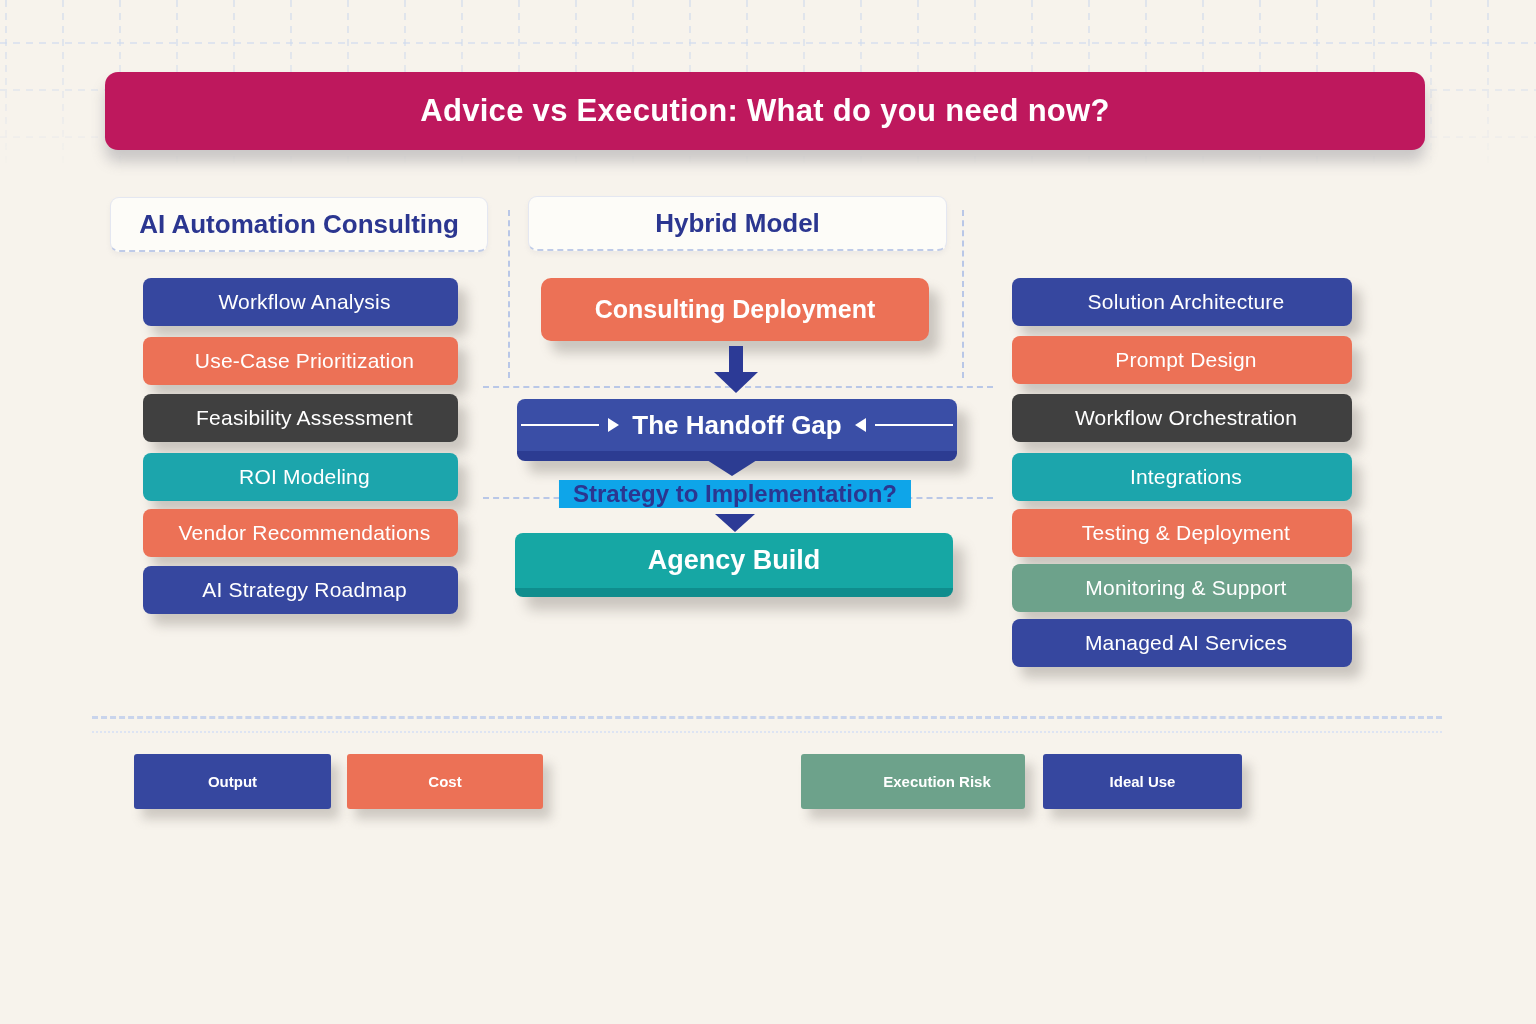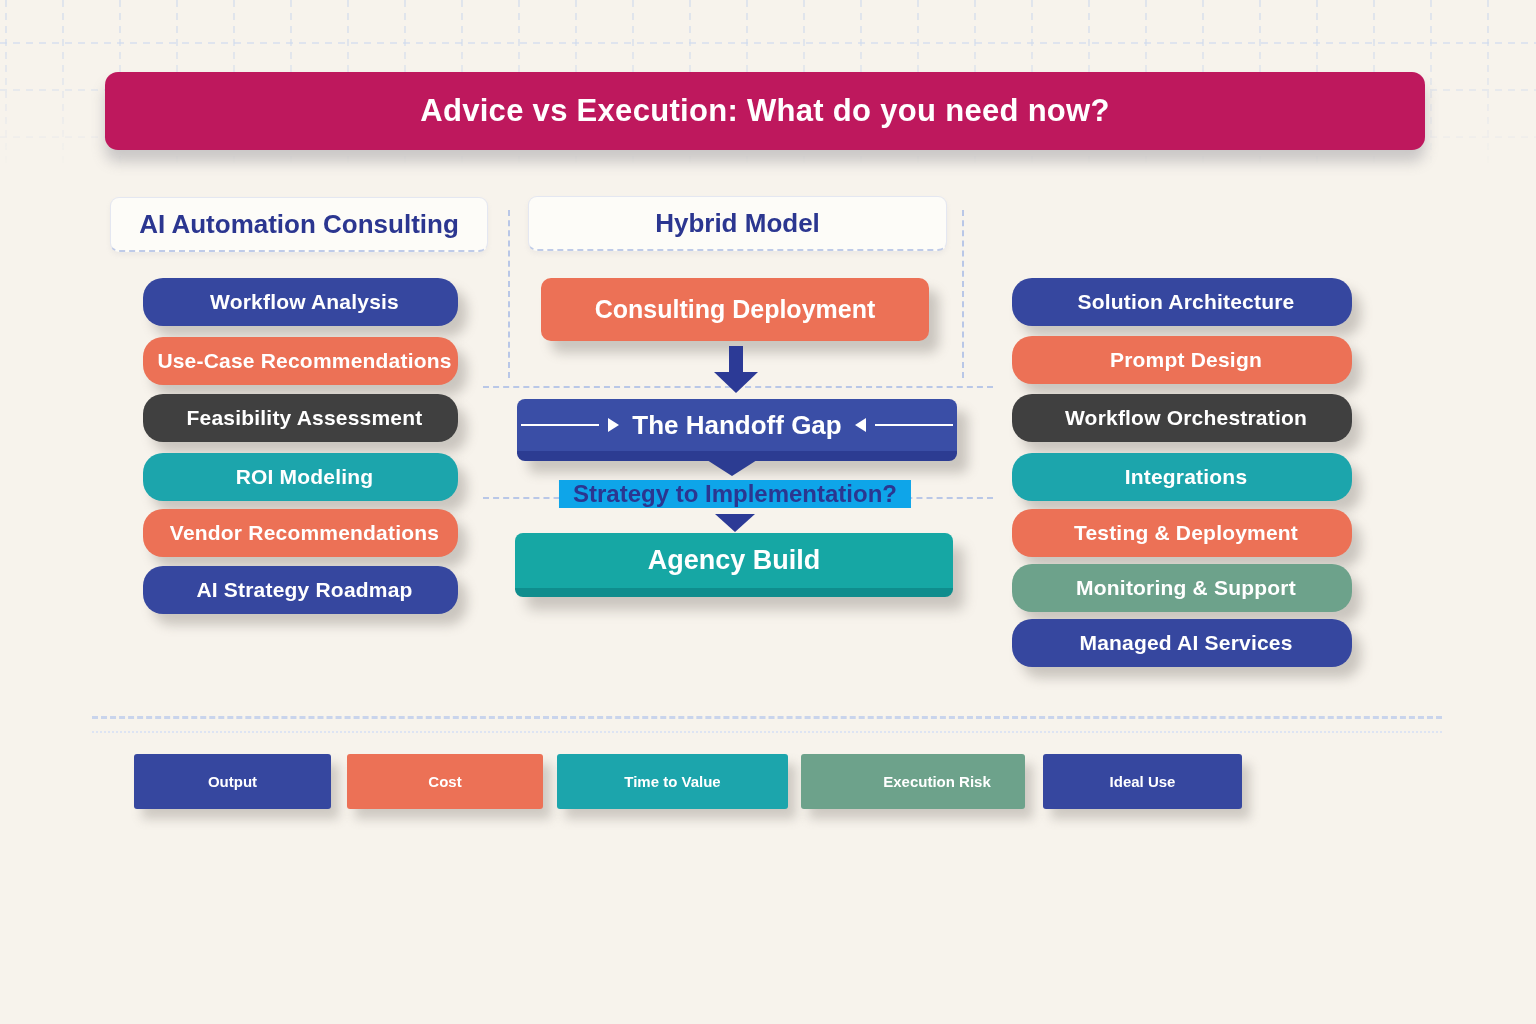--- a/index.html
+++ b/index.html
@@ -38,23 +38,23 @@
     display:flex; align-items:center; justify-content:center;
     color:#2b3690; font-size:26px; font-weight:bold;
     box-shadow:0 3px 5px rgba(150,150,165,.10);
   }
   .col-header.left  { left:110px; top:197px; width:378px; }
   .col-header.mid   { left:528px; top:196px; width:419px; }
   .col-header.right { left:978px; top:197px; width:418px; }
 
   
   .pill {
-    position:absolute; border-radius:20px;
-    display:flex; align-items:center; justify-content:center;
-    color:#ffffff; font-size:21px; font-weight:bold; letter-spacing:.2px;
+    position:absolute; border-radius:8px;
+    display:flex; align-items:center; justify-content:center;
+    color:#ffffff; font-size:21px; font-weight:normal; letter-spacing:.2px;
     box-shadow:9px 11px 12px rgba(112,106,100,.33);
     padding-left:8px;
   }
   .leftcol  { left:143px;  width:315px; height:48px; }
   .rightcol { left:1012px; width:340px; height:48px; }
 
   .bg-blue   { background:#36479f; }
   .bg-orange { background:#ec7156; }
   .bg-green  { background:#404040; }
   .bg-teal   { background:#1ca5ac; }
@@ -173,21 +173,21 @@
       <line x1="0" y1="90" x2="1536" y2="90" stroke="#c9d6ee" stroke-width="1.4" stroke-dasharray="7 6" opacity="0.8"></line>
       <line x1="0" y1="137" x2="1536" y2="137" stroke="#c9d6ee" stroke-width="1.4" stroke-dasharray="7 6" opacity="0.8"></line>
     </svg>
 
   <div class="banner">Advice vs Execution: What do you need now?</div>
 
   <div class="col-header left">AI Automation Consulting</div>
   <div class="col-header mid">Hybrid Model</div>
 
   <div class="pill leftcol bg-blue" style="top:278px">Workflow Analysis</div>
-  <div class="pill leftcol bg-orange" style="top:337px">Use-Case Recommendations</div>
+  <div class="pill leftcol bg-orange" style="top:337px">Use-Case Prioritization</div>
   <div class="pill leftcol bg-green" style="top:394px">Feasibility Assessment</div>
   <div class="pill leftcol bg-teal" style="top:453px">ROI Modeling</div>
   <div class="pill leftcol bg-orange" style="top:509px">Vendor Recommendations</div>
   <div class="pill leftcol bg-blue" style="top:566px">AI Strategy Roadmap</div>
 
   <div class="v-dash l"></div>
   <div class="v-dash r"></div>
   <div class="h-dash t"></div>
   <div class="h-dash b"></div>
 
@@ -215,17 +215,16 @@
   <div class="pill rightcol bg-teal" style="top:453px">Integrations</div>
   <div class="pill rightcol bg-orange" style="top:509px">Testing &amp; Deployment</div>
   <div class="pill rightcol bg-sage" style="top:564px">Monitoring &amp; Support</div>
   <div class="pill rightcol bg-blue" style="top:619px">Managed AI Services</div>
 
   <div class="footer-sep"></div>
   <div class="footer-sep2"></div>
 
   <div class="legend lg-0 bg-blue">Output</div>
   <div class="legend lg-1 bg-orange">Cost</div>
-  <div class="legend lg-2 bg-teal">Time to Value</div>
   <div class="legend lg-3 bg-sage">Execution Risk</div>
   <div class="legend lg-4 bg-blue">Ideal Use</div>
 
 </div>
 
 </body></html>

